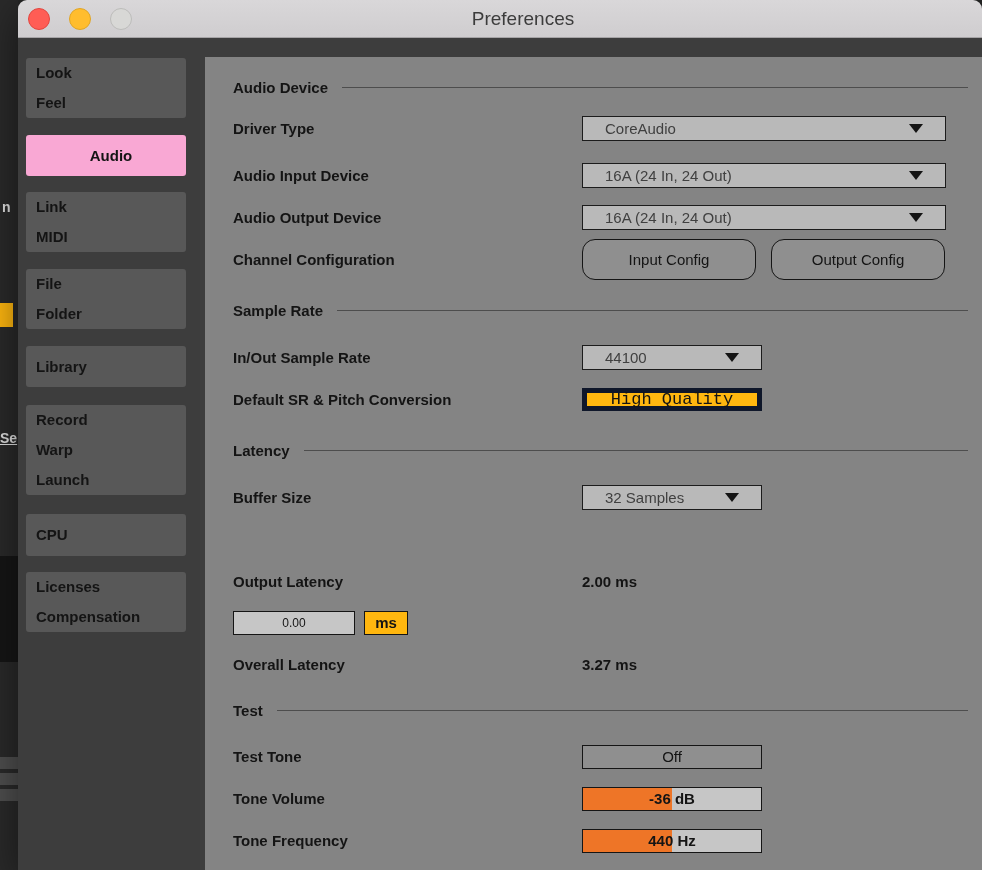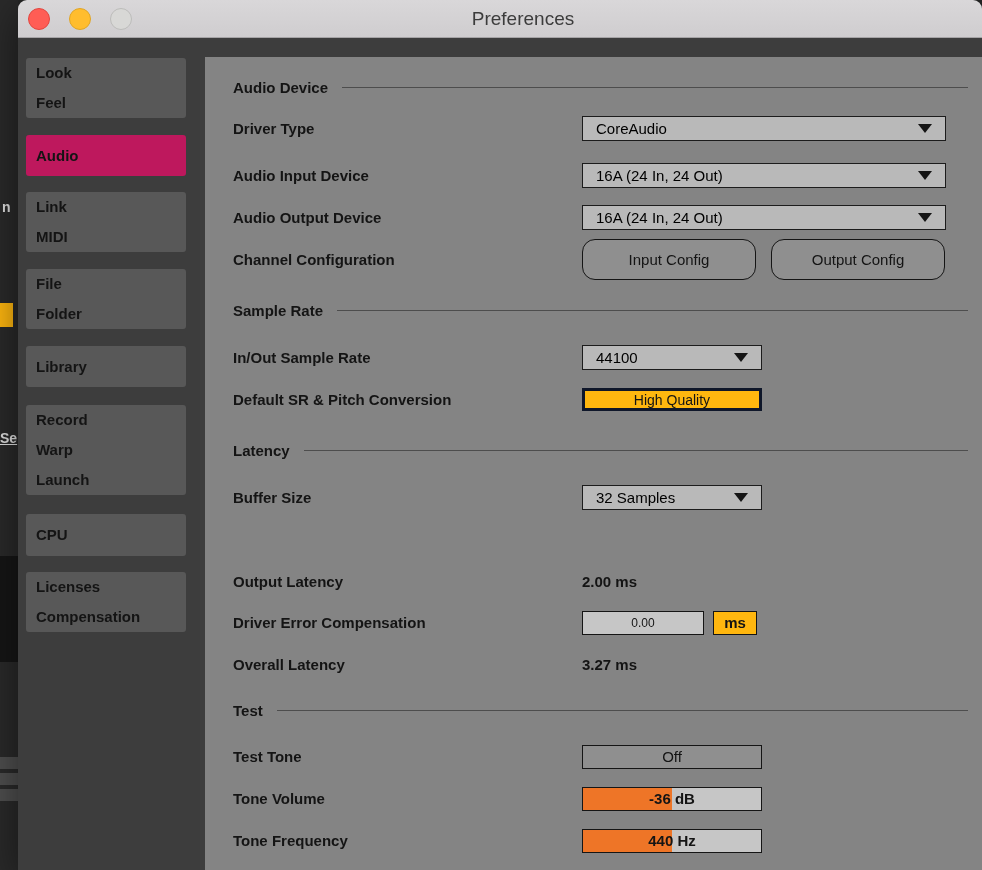--- a/index.html
+++ b/index.html
@@ -42,54 +42,54 @@
 
   
   .sidebar { position:absolute; left:0; top:0; width:187px; bottom:0; }
   .tab {
     position:absolute; left:8px; width:160px;
     background:#585858; border-radius:3px;
     display:flex; flex-direction:column; justify-content:center;
     padding-left:10px; color:#141414; font-weight:700; font-size:15px;
   }
   .tab span { line-height:30px; }
-  .tab.sel { background:#be185d; }
+  .tab.sel { background:#f9a8d4;text-align:center; }
 
   
   .panel { position:absolute; left:187px; top:19px; right:0; bottom:0; background:#848484; color:#141414; }
 
   .sect { position:absolute; left:28px; right:14px; height:24px; display:flex; align-items:center; gap:14px; }
   .sect-title { font-size:15px; font-weight:700; white-space:nowrap; }
   .sect-line { flex:1; height:1px; background:#4d4d4d; }
 
   .row { position:absolute; left:28px; right:36px; height:25px; display:flex; align-items:center; }
   .label { width:349px; flex:none; font-size:15px; font-weight:700; }
 
   .dd {
     height:25px; background:#b9b9b9; border:1.5px solid #1c1c1c;
-    display:flex; align-items:center; padding:0 13px; font-size:15px; color:#000000;
+    display:flex; align-items:center; padding:0 22px; font-size:15px; color:#404040;
   }
   .dd.wide { flex:1; }
   .dd.narrow { width:180px; }
   .dd-arrow {
     margin-left:auto; width:0; height:0;
     border-left:7px solid transparent; border-right:7px solid transparent;
     border-top:9px solid #141414;
   }
 
   .pill {
     width:174px; height:41px; border-radius:13px;
     background:#8f8f8f; border:1.5px solid #151515;
     display:flex; align-items:center; justify-content:center; font-size:15px;
   }
   .pill + .pill { margin-left:15px; }
 
   .btn-yellow {
-    width:180px; height:23px; background:#ffb70f; border:3px solid #0f172a;
-    display:flex; align-items:center; justify-content:center; font-size:14px;
+    width:180px; height:23px; background:#ffb70f; border:5px solid #0f172a;
+    display:flex; align-items:center; justify-content:center; font-size:17px;font-family:Liberation Mono, monospace;
   }
   .btn-gray {
     width:180px; height:24px; background:#8f8f8f; border:1.5px solid #151515;
     display:flex; align-items:center; justify-content:center; font-size:15px;
   }
 
   .value-text { font-size:15px; font-weight:700; }
 
   .num-input {
     width:122px; height:24px; background:#c6c6c6; border:1.5px solid #151515;
@@ -236,21 +236,20 @@
         </div>
       </div>
 
 
       <div class="row" style="top:512px">
         <span class="label">Output Latency</span>
         <span class="value-text">2.00 ms</span>
       </div>
 
       <div class="row" style="top:553px">
-        <span class="label">Driver Error Compensation</span>
         <div class="num-input">0.00</div>
         <div class="unit-badge">ms</div>
       </div>
 
       <div class="row" style="top:595px">
         <span class="label">Overall Latency</span>
         <span class="value-text">3.27 ms</span>
       </div>
 
       <div class="sect" style="top:641px">

